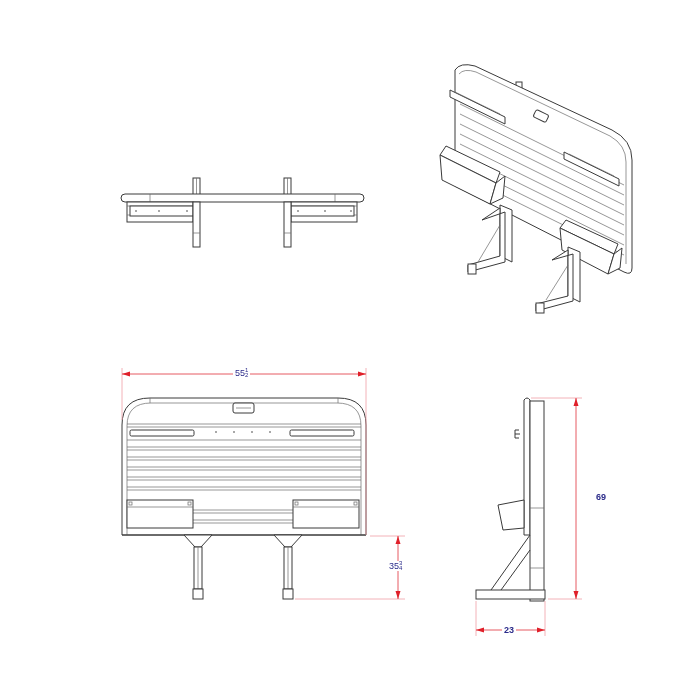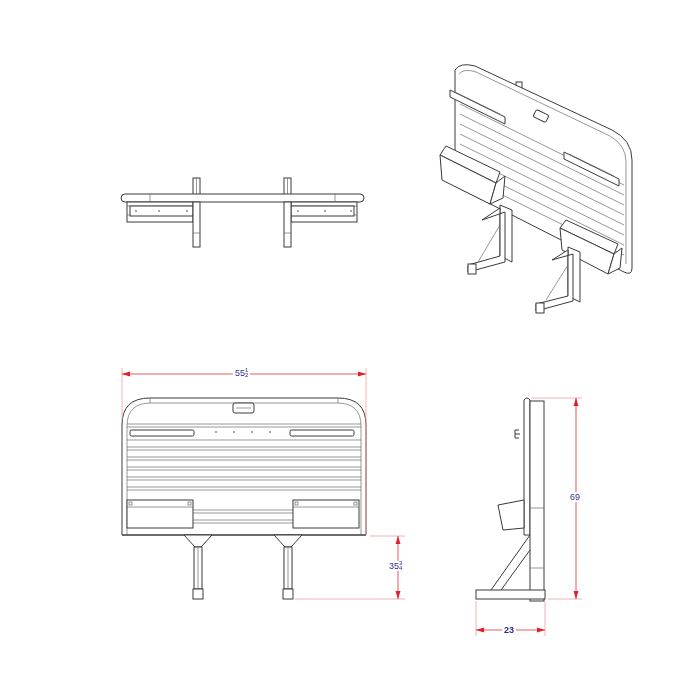--- a/index.html
+++ b/index.html
@@ -212,15 +212,15 @@
 </svg>
 
 <div class="dimtxt" style="left:233px; top:368px;">
   <span>55</span><span class="frac"><span>1</span><br><span>2</span></span>
 </div>
 
 <div class="dimtxt" style="left:387px; top:561px;">
   <span>35</span><span class="frac"><span>3</span><br><span>4</span></span>
 </div>
 
-<div class="dimtxt" style="left:568px; top:492px;">69</div>
+<div class="dimtxt" style="left:594px; top:492px;font-weight:bold;">69</div>
 
 <div class="dimtxt" style="left:502px; top:625px;font-weight:bold;">23</div>
 
 </body></html>

